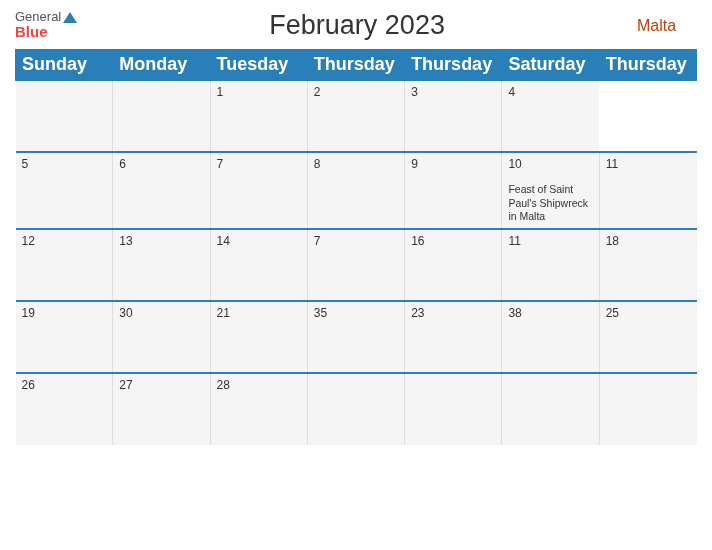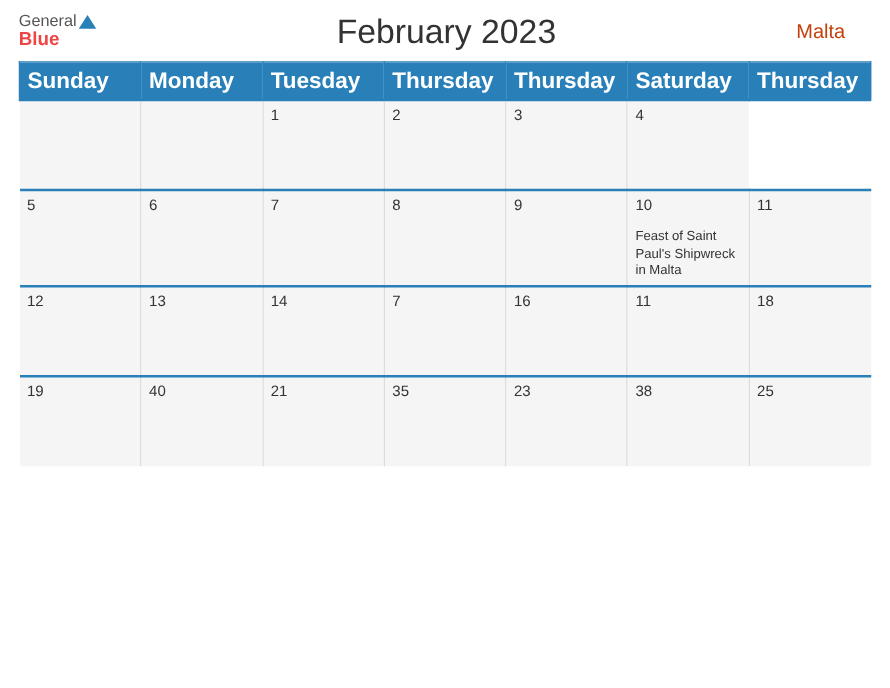--- a/index.html
+++ b/index.html
@@ -208,33 +208,48 @@
           </td>
           <td>
             <span class="day-num">18</span>
           </td>
         </tr>
         <tr>
           <td>
             <span class="day-num">19</span>
           </td>
           <td>
-            <span class="day-num">40</span>
+            <span class="day-num">30</span>
           </td>
           <td>
             <span class="day-num">21</span>
           </td>
           <td>
             <span class="day-num">35</span>
           </td>
           <td>
             <span class="day-num">23</span>
           </td>
           <td>
             <span class="day-num">38</span>
           </td>
           <td>
             <span class="day-num">25</span>
           </td>
+        </tr>
+        <tr>
+          <td>
+            <span class="day-num">26</span>
+          </td>
+          <td>
+            <span class="day-num">27</span>
+          </td>
+          <td>
+            <span class="day-num">28</span>
+          </td>
+          <td></td>
+          <td></td>
+          <td></td>
+          <td></td>
         </tr>
       </tbody>
   </table>
 </div>
 
 </body></html>

